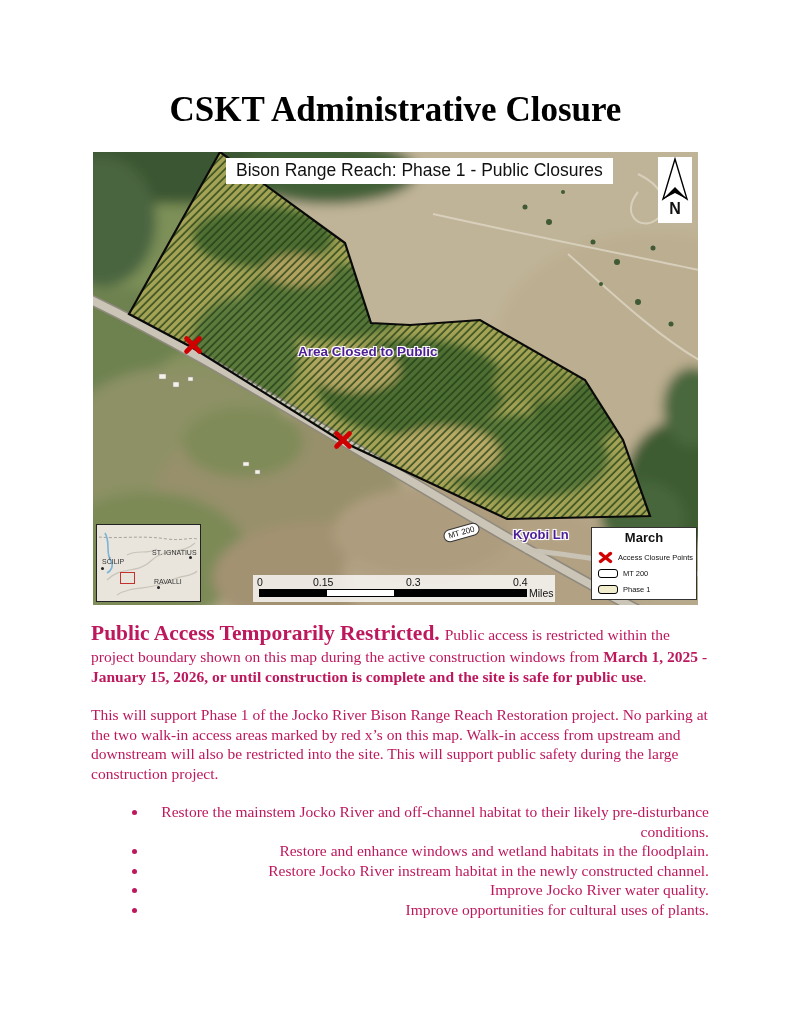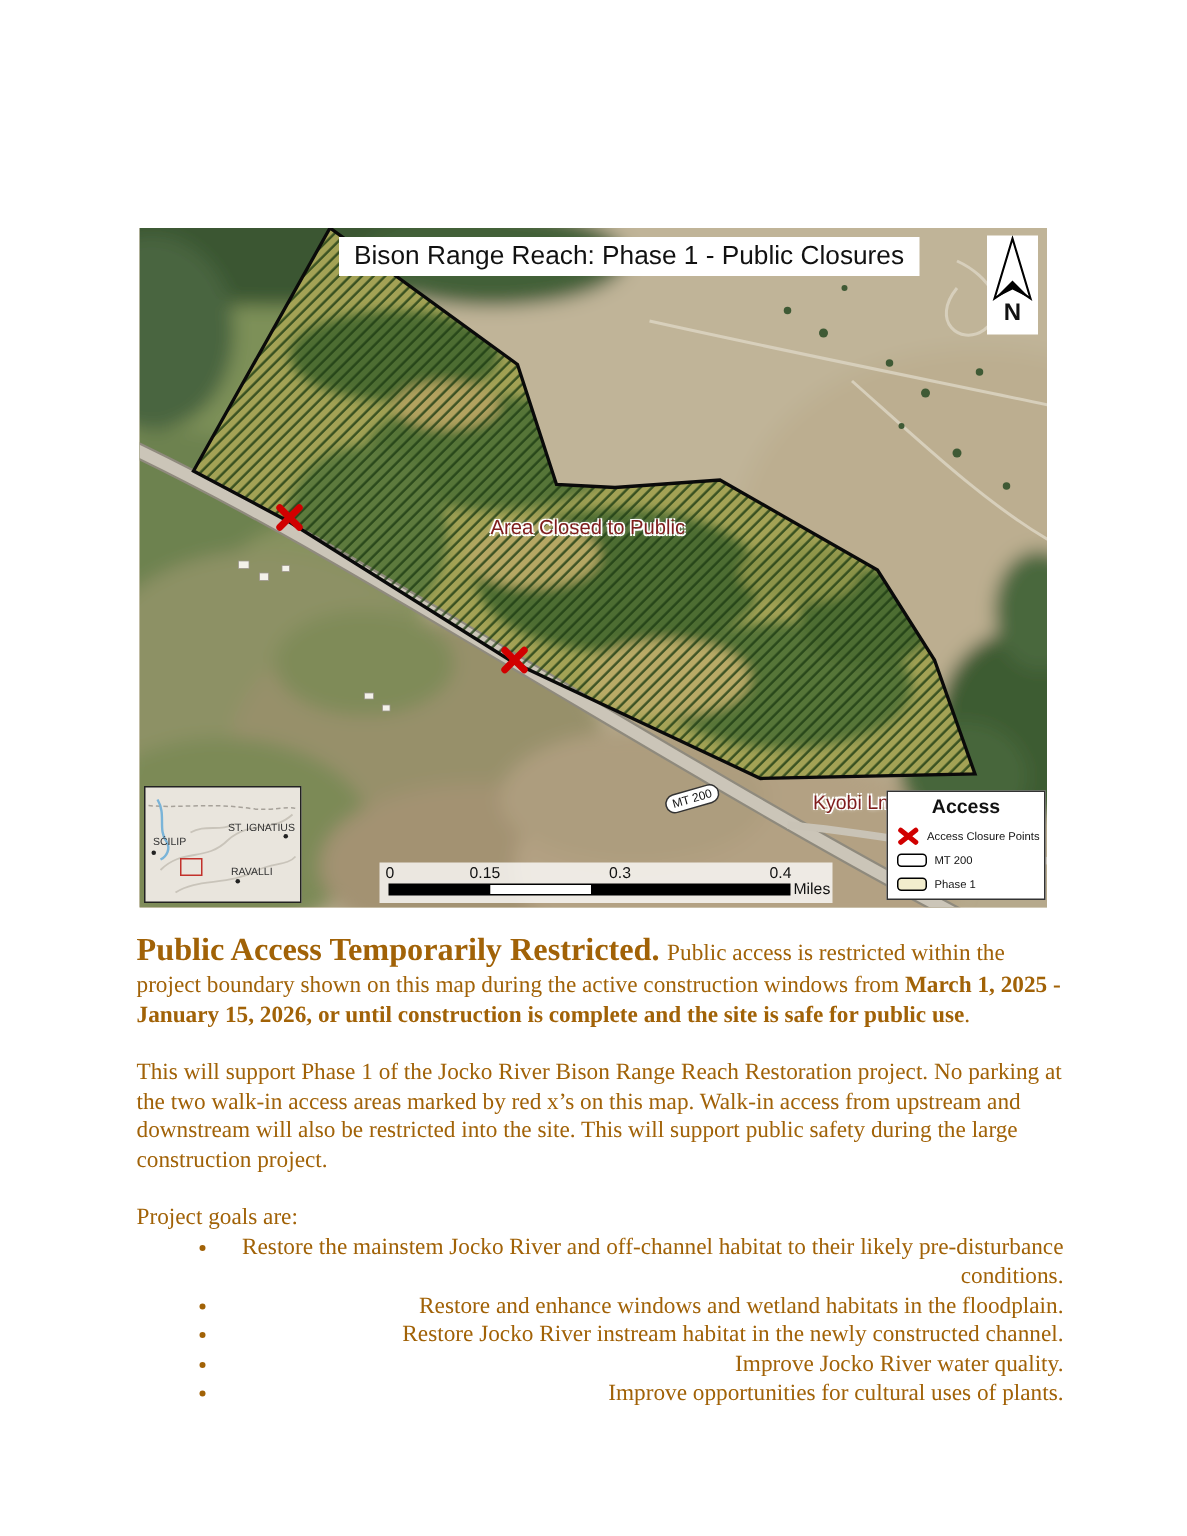--- a/index.html
+++ b/index.html
@@ -15,22 +15,22 @@
        font-family:"Liberation Sans",sans-serif;background:#b6a98c;}
   .map svg.terrain{position:absolute;left:0;top:0;}
 
   .map-banner{position:absolute;left:133px;top:6px;background:#fff;padding:2px 10px 3px;
               font-size:17.5px;color:#111;white-space:nowrap;}
 
   .north-box{position:absolute;left:565px;top:5px;width:34px;height:66px;background:#fff;
              display:flex;flex-direction:column;align-items:center;}
   .north-box .n-label{font-size:16px;font-weight:bold;color:#111;line-height:1;margin-top:-2px;}
 
-  .halo-label{position:absolute;color:#7f1d1d;font-weight:400;
-              text-shadow:-1px -1px 0 #fff,1px -1px 0 #fff,-1px 1px 0 #fff,1px 1px 0 #fff,0 0 3px #fff;margin-left:29px;}
+  .halo-label{position:absolute;color:#4c1d95;font-weight:700;
+              text-shadow:-1px -1px 0 #fff,1px -1px 0 #fff,-1px 1px 0 #fff,1px 1px 0 #fff,0 0 3px #fff;}
   .area-label{left:205px;top:192px;font-size:13.5px;}
   .kyobi-label{left:420px;top:375px;font-size:13px;}
 
   .mt200-shield{position:absolute;left:350px;top:374px;background:#fff;border:1.2px solid #333;
                 border-radius:8px;padding:0 4px;font-size:8px;color:#111;transform:rotate(-16deg);
                 white-space:nowrap;line-height:11px;}
 
   
   .scalebar{position:absolute;left:160px;top:423px;width:302px;height:27px;
             background:rgba(255,255,255,0.78);font-size:10.5px;color:#111;}
@@ -65,34 +65,35 @@
           border:1.4px solid #333;box-sizing:border-box;}
   .legend-title{text-align:center;font-size:13px;font-weight:bold;color:#111;margin-top:2px;}
   .legend-row{display:flex;align-items:center;margin:3px 0 0 6px;height:13px;}
   .legend-row.first{margin-top:6px;}
   .legend-label{font-size:7.5px;color:#111;margin-left:5px;white-space:nowrap;}
   .swatch{width:20px;height:9px;border:1.3px solid #000;border-radius:3px;box-sizing:border-box;flex:0 0 auto;}
   .swatch-road{background:#ffffff;}
   .swatch-phase{background:#f2edcd;}
 
   
-  .body-text{position:absolute;left:91px;top:620px;width:618px;font-size:15.5px;line-height:1.26;color:#a16207;}
+  .body-text{position:absolute;left:91px;top:620px;width:618px;font-size:15.5px;line-height:1.26;color:#be185d;}
   .body-text p{margin:0 0 19px 0;}
   .lead-head{font-size:21.5px;font-weight:bold;}
   .lead-rest{margin-left:5px;}
   .b{font-weight:bold;}
   .goals-intro{margin-bottom:0 !important;}
   ul.goals{margin:0;padding:0 0 0 57px;}
   ul.goals li{margin:0;padding-left:2px;text-align:right;}
 </style>
 </head>
 <body>
 
 <div class="page">
 
+  <h1 class="doc-title">CSKT Administrative Closure</h1>
 
   <div class="map">
 
     <svg class="terrain" width="605" height="453" viewBox="0 0 605 453">
       <defs>
         <filter id="blur1" x="-20%" y="-20%" width="140%" height="140%">
           <feGaussianBlur stdDeviation="6"></feGaussianBlur>
         </filter>
         <filter id="blur2" x="-20%" y="-20%" width="140%" height="140%">
           <feGaussianBlur stdDeviation="4"></feGaussianBlur>
@@ -236,21 +237,21 @@
       <span class="town town-left">SĆILIP</span>
       <span class="town town-right">ST. IGNATIUS</span>
       <span class="town town-bottom">RAVALLI</span>
       <span class="dot d1"></span>
       <span class="dot d2"></span>
       <span class="dot d3"></span>
       <span class="locator"></span>
     </div>
 
     <div class="legend">
-      <div class="legend-title">Access</div>
+      <div class="legend-title">March</div>
       <div class="legend-row first">
         <svg width="15" height="13" viewBox="0 0 15 13">
           <g stroke="#d10000" stroke-width="3.4" stroke-linecap="round">
             <line x1="2.5" y1="2.5" x2="12.5" y2="10.5"></line>
             <line x1="2.5" y1="10.5" x2="12.5" y2="2.5"></line>
           </g>
         </svg>
         <span class="legend-label">Access Closure Points</span>
       </div>
       <div class="legend-row">
@@ -262,21 +263,20 @@
         <span class="legend-label">Phase 1</span>
       </div>
     </div>
   </div>
 
   <div class="body-text">
     <p>
       <span class="lead-head">Public Access Temporarily Restricted.</span><span class="lead-rest">Public access is restricted within the project boundary shown on this map during the active construction windows from </span><span class="b">March 1, 2025 - January 15, 2026, or until construction is complete and the site is safe for public use</span><span>.</span>
     </p>
     <p>This will support Phase 1 of the Jocko River Bison Range Reach Restoration project. No parking at the two walk-in access areas marked by red x’s on this map. Walk-in access from upstream and downstream will also be restricted into the site. This will support public safety during the large construction project.</p>
-    <p class="goals-intro">Project goals are:</p>
     <ul class="goals">
       <li>Restore the mainstem Jocko River and off-channel habitat to their likely pre-disturbance conditions.</li>
       <li>Restore and enhance windows and wetland habitats in the floodplain.</li>
       <li>Restore Jocko River instream habitat in the newly constructed channel.</li>
       <li>Improve Jocko River water quality.</li>
       <li>Improve opportunities for cultural uses of plants.</li>
     </ul>
   </div>
 
 </div>

